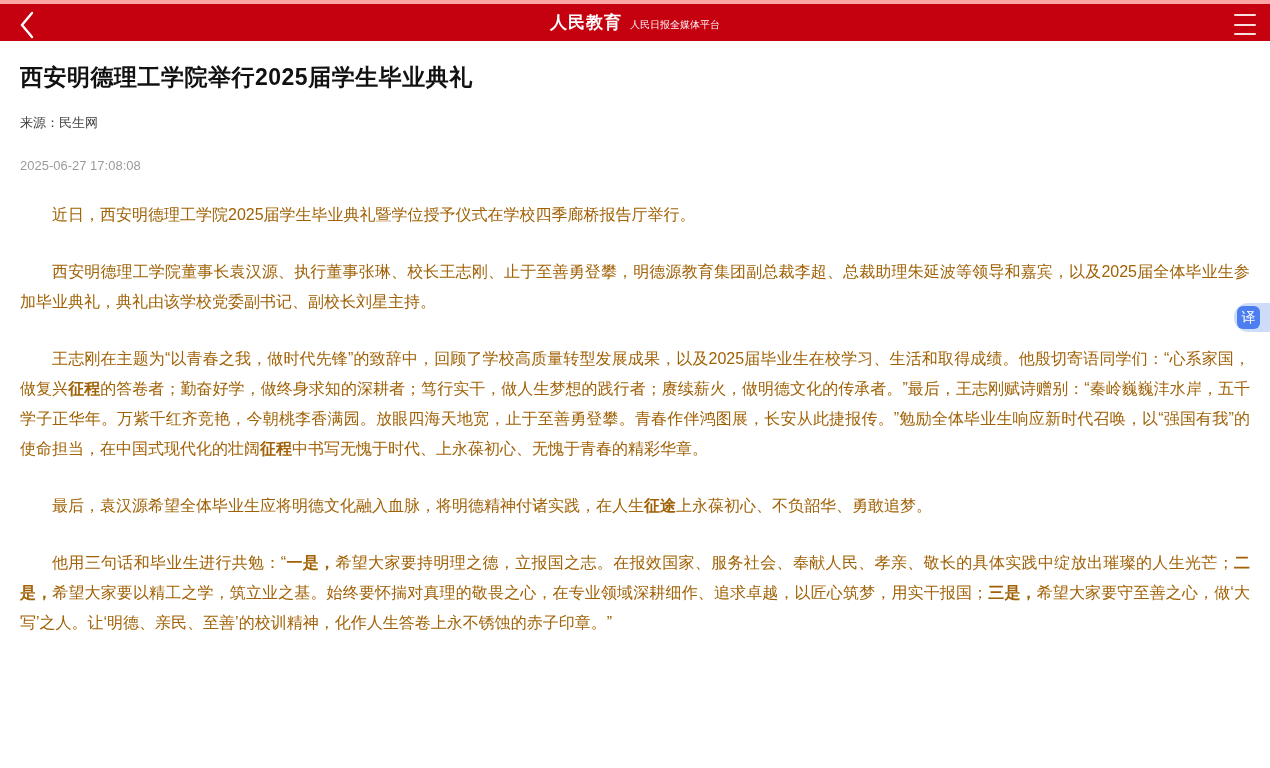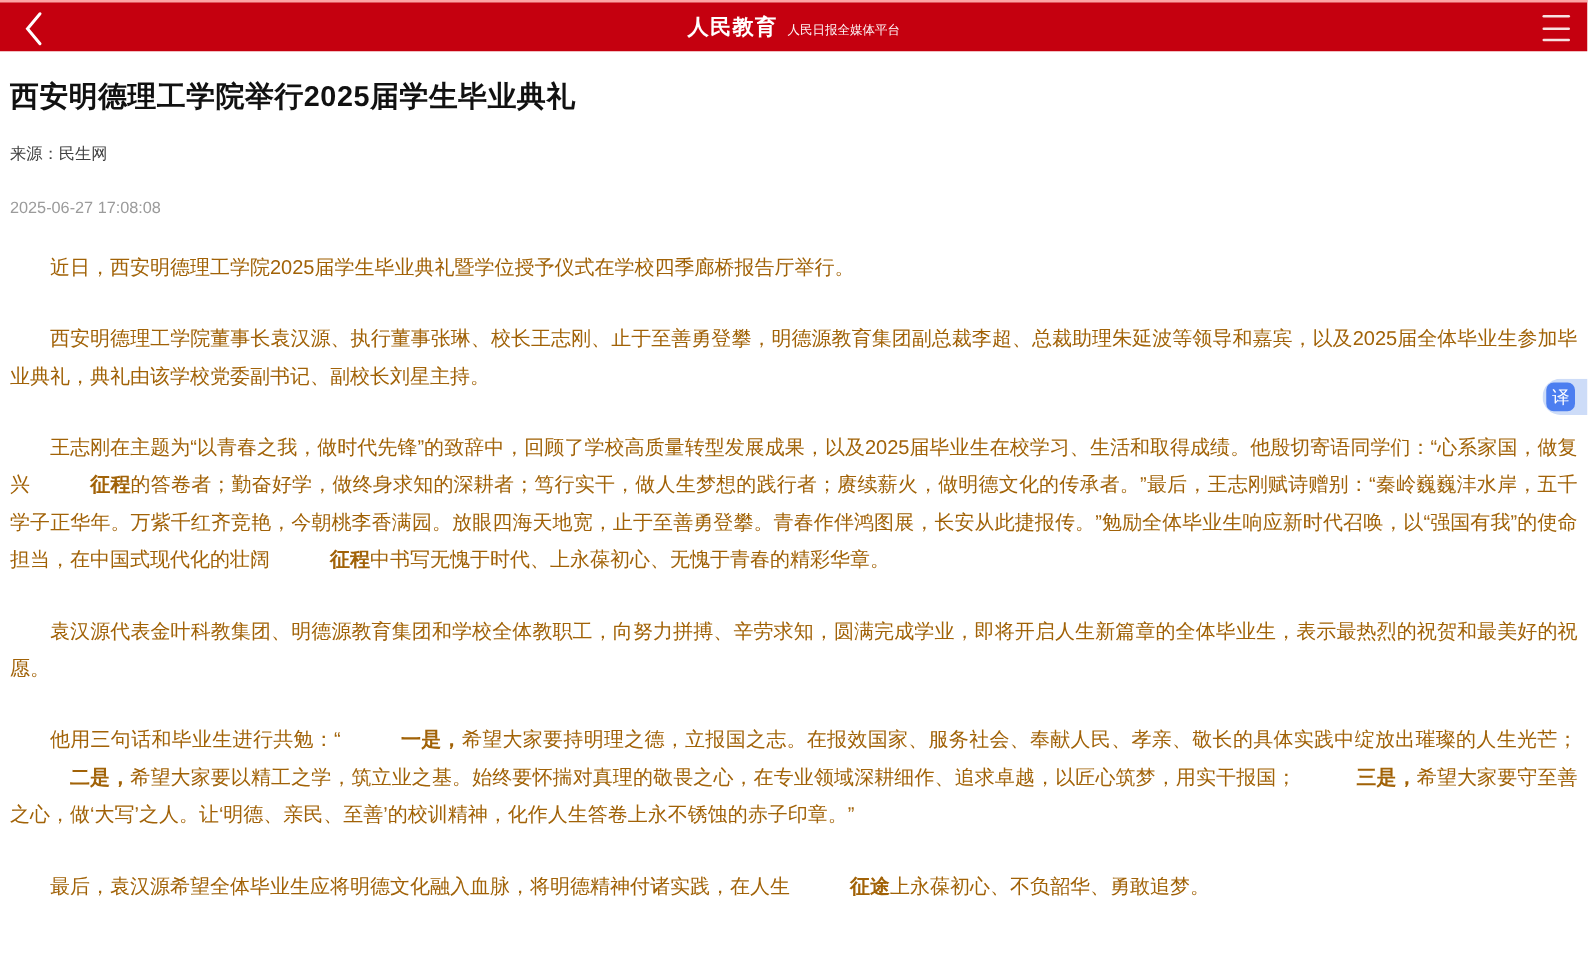--- a/index.html
+++ b/index.html
@@ -8,21 +8,21 @@
     background: #ffffff;
     font-family: "Liberation Sans", "DejaVu Sans", sans-serif;
     overflow: hidden;
   }
   
   .app-header {
     position: relative;
     width: 100%; height: 41px;
     background: #c5000f;
     display: flex; align-items: center; justify-content: center;
-    border-top: 2px solid #fca5a5;
+    border-top: 4px solid #fca5a5;
   }
   .back-btn {
     position: absolute; left: 18px; top: 0;
     width: 40px; height: 41px;
     display: flex; align-items: center;
     cursor: pointer;
   }
   .header-title-wrap {
     display: flex; align-items: baseline; gap: 8px;
     color: #ffffff;
@@ -35,21 +35,21 @@
     display: flex; flex-direction: column; justify-content: space-between;
     cursor: pointer;
   }
   .menu-btn span {
     display: block; height: 2px; width: 100%;
     background: rgba(255,255,255,0.88);
     border-radius: 1px;
   }
   
   .article {
-    padding: 0 8px;
+    padding: 0 20px;
   }
   .article-title {
     margin-top: 21px;
     font-size: 23px;
     font-weight: bold;
     color: #111111;
     letter-spacing: 0.5px;
   }
   .article-source {
     margin-top: 21px;
@@ -65,21 +65,21 @@
     margin-top: 27px;
     font-size: 16px;
     color: #a16207;
     line-height: 30px;
     text-align: justify;
   }
   .article-body p {
     text-indent: 2em;
     margin-bottom: 27px;
   }
-  .seg-bold { font-weight: bold; margin-left: 48px; }
+  .seg-bold { font-weight: bold; }
   .editor-note {
     margin-top: 32px;
     padding-right: 16px;
     text-align: right;
     font-size: 14px;
     color: #333333;
   }
   
   .translate-btn {
     position: fixed;
@@ -121,22 +121,21 @@
 
 <div class="article">
   <h1 class="article-title">西安明德理工学院举行2025届学生毕业典礼</h1>
   <div class="article-source">来源：民生网</div>
   <div class="article-time">2025-06-27 17:08:08</div>
 
   <div class="article-body">
       <p><span>近日，西安明德理工学院2025届学生毕业典礼暨学位授予仪式在学校四季廊桥报告厅举行。</span></p>
       <p><span>西安明德理工学院董事长袁汉源、执行董事张琳、校长王志刚、止于至善勇登攀，明德源教育集团副总裁李超、总裁助理朱延波等领导和嘉宾，以及2025届全体毕业生参加毕业典礼，典礼由该学校党委副书记、副校长刘星主持。</span></p>
       <p><span>王志刚在主题为“以青春之我，做时代先锋”的致辞中，回顾了学校高质量转型发展成果，以及2025届毕业生在校学习、生活和取得成绩。他殷切寄语同学们：“心系家国，做复兴</span><span class="seg-bold">征程</span><span>的答卷者；勤奋好学，做终身求知的深耕者；笃行实干，做人生梦想的践行者；赓续薪火，做明德文化的传承者。”最后，王志刚赋诗赠别：“秦岭巍巍沣水岸，五千学子正华年。万紫千红齐竞艳，今朝桃李香满园。放眼四海天地宽，止于至善勇登攀。青春作伴鸿图展，长安从此捷报传。”勉励全体毕业生响应新时代召唤，以“强国有我”的使命担当，在中国式现代化的壮阔</span><span class="seg-bold">征程</span><span>中书写无愧于时代、上永葆初心、无愧于青春的精彩华章。</span></p>
-      <p><span>袁汉源代表金叶科教集团、明德源教育集团和学校全体教职工，向努力拼搏、辛劳求知，圆满完成学业，即将开启人生新篇章的全体毕业生，表示最热烈的祝贺和最美好的祝愿。</span></p>
+      <p><span>最后，袁汉源希望全体毕业生应将明德文化融入血脉，将明德精神付诸实践，在人生</span><span class="seg-bold">征途</span><span>上永葆初心、不负韶华、勇敢追梦。</span></p>
       <p><span>他用三句话和毕业生进行共勉：“</span><span class="seg-bold">一是，</span><span>希望大家要持明理之德，立报国之志。在报效国家、服务社会、奉献人民、孝亲、敬长的具体实践中绽放出璀璨的人生光芒；</span><span class="seg-bold">二是，</span><span>希望大家要以精工之学，筑立业之基。始终要怀揣对真理的敬畏之心，在专业领域深耕细作、追求卓越，以匠心筑梦，用实干报国；</span><span class="seg-bold">三是，</span><span>希望大家要守至善之心，做‘大写’之人。让‘明德、亲民、至善’的校训精神，化作人生答卷上永不锈蚀的赤子印章。”</span></p>
-      <p><span>最后，袁汉源希望全体毕业生应将明德文化融入血脉，将明德精神付诸实践，在人生</span><span class="seg-bold">征途</span><span>上永葆初心、不负韶华、勇敢追梦。</span></p>
     </div>
 
 </div>
 
 <div class="translate-btn">
   <div class="translate-chip">译</div>
 </div>
 
 </body></html>

